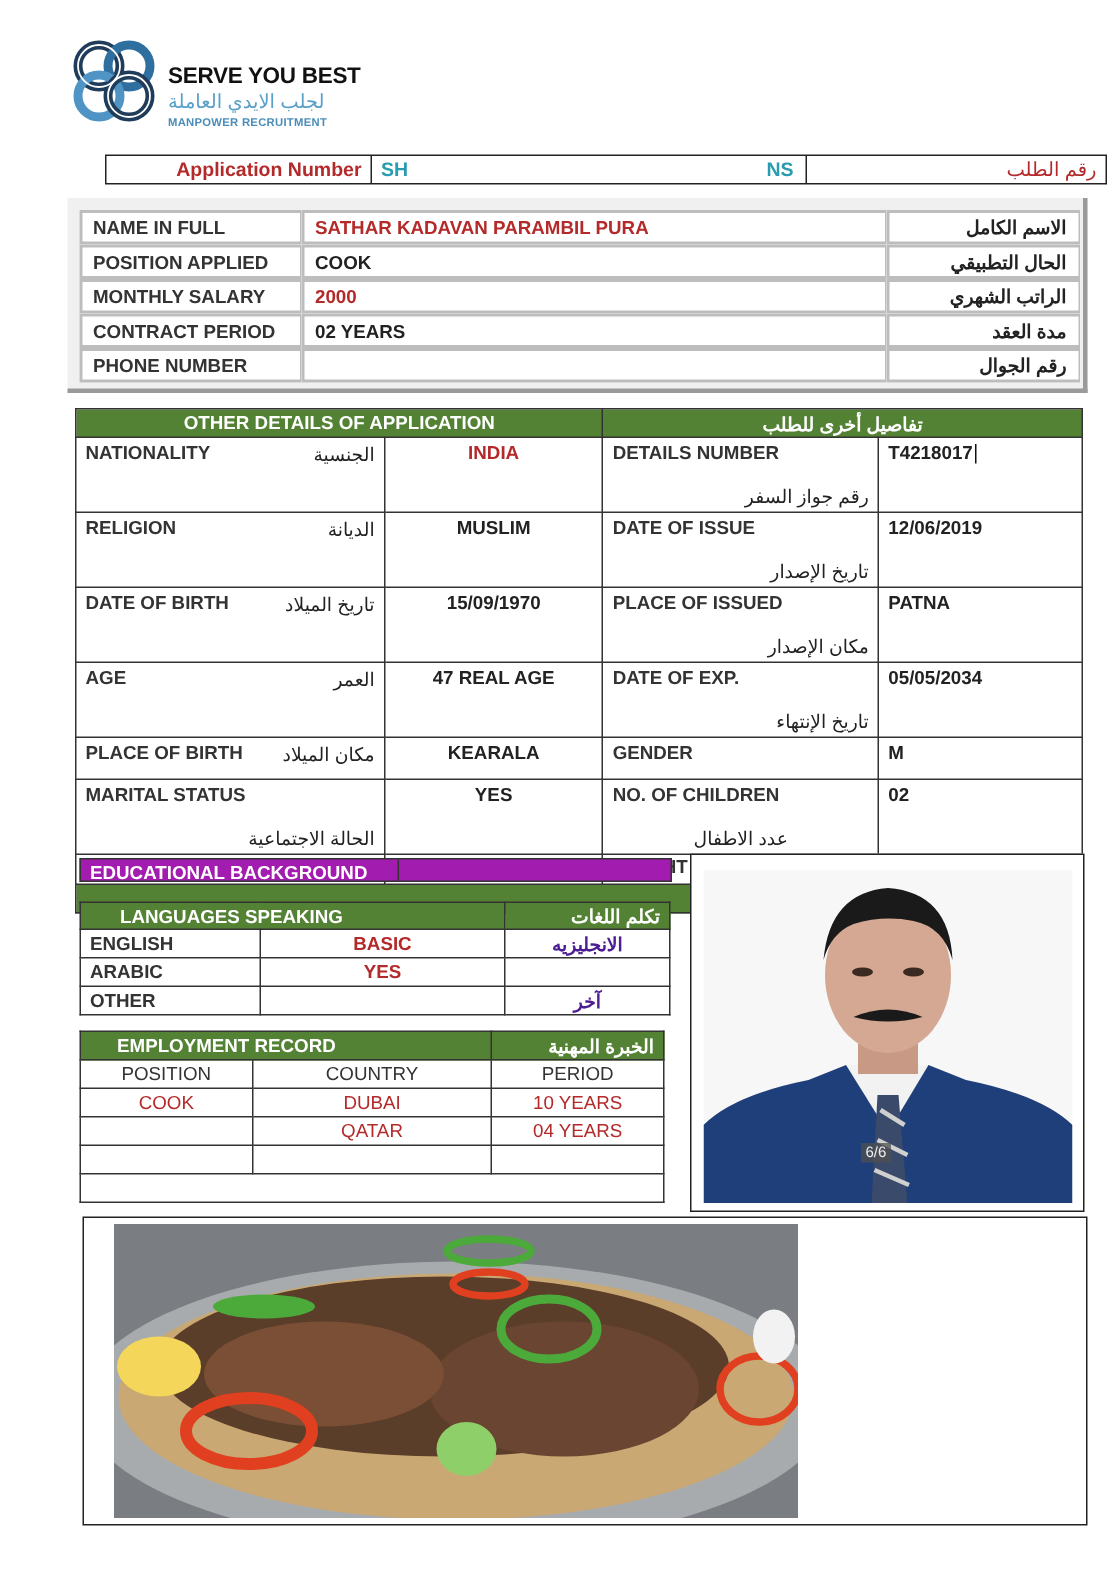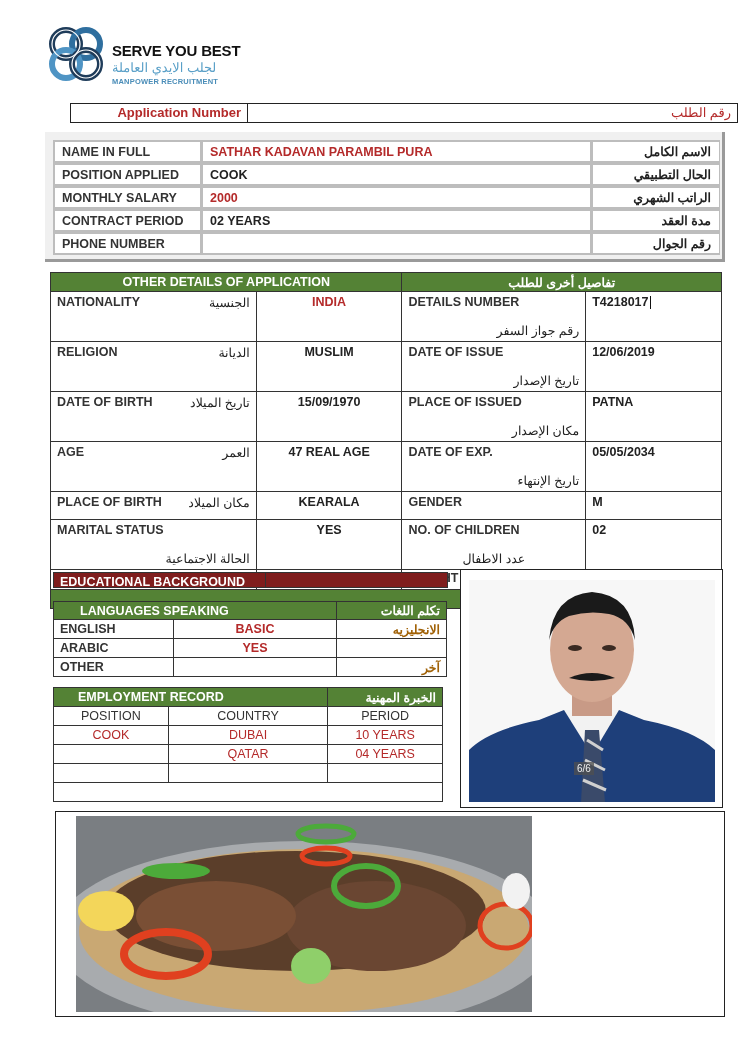--- a/index.html
+++ b/index.html
@@ -38,29 +38,29 @@
   .od td.val { text-align: center; color: #222; }
   .od td.red { color: #b42a2a; }
   .od td.rv { text-align: left; color: #222; }
   .od tr.tall td { height: 38px; }
   .od tr.mid td { height: 28px; }
   .od tr.short td { height: 19px; padding-top: 1px; }
   .od tr.bar td { background: #548235; height: 19px; }
   .cursor { display: inline-block; width: 1px; height: 13px; background: #111; vertical-align: middle; margin-left: 1px; }
 
   
-  .edu { left: 53px; top: 572px; width: 395px; height: 16px; display: flex; border: 1px solid #333; background: #7f1d1d; color: #fff; font-size: 12.5px; font-weight: bold; }
+  .edu { left: 53px; top: 572px; width: 395px; height: 16px; display: flex; border: 1px solid #333; background: #a21caf; color: #fff; font-size: 12.5px; font-weight: bold; }
   .edu .e1 { width: 212px; padding-left: 6px; line-height: 19px; border-right: 1px solid #333; }
 
   
   .lang { left: 53px; top: 601px; width: 394px; border-collapse: collapse; font-size: 12.5px; }
   .lang th { background: #548235; color: #fff; height: 18px; border: 1px solid #333; font-weight: bold; }
   .lang td { border: 1px solid #333; height: 19px; padding: 0 6px; font-weight: bold; color: #333; }
   .lang td.ctr { text-align: center; color: #b42a2a; }
-  .lang td.ar { text-align: right; direction: rtl; color: #a16207; }
+  .lang td.ar { text-align: center; direction: rtl; color: #4c1d95; }
 
   
   .emp { left: 53px; top: 687px; width: 390px; border-collapse: collapse; font-size: 12.5px; }
   .emp th { background: #548235; color: #fff; height: 19px; border: 1px solid #333; font-weight: bold; }
   .emp td { border: 1px solid #333; height: 19px; text-align: center; font-weight: normal; color: #333; }
   .emp td.red { color: #b42a2a; }
 
   
   .photo { left: 460px; top: 569px; width: 263px; height: 239px; border: 1px solid #222; background: #fff; overflow: hidden; }
   .photo svg { position: absolute; left: 8px; top: 10px; }
@@ -85,20 +85,24 @@
       <circle cx="42" cy="42" r="14"></circle>
     </g>
   </svg>
   <div class="logo-en">SERVE YOU BEST</div>
   <div class="logo-ar2">لجلب الايدي العاملة</div>
   <div class="logo-sub">MANPOWER RECRUITMENT</div>
 </div>
 
 <div class="abs appbar">
   <div class="c1">Application Number</div>
+  <div class="c2">
+    <span>SH</span>
+    <span>NS</span>
+  </div>
   <div class="c3">رقم الطلب</div>
 </div>
 
 <div class="abs infoframe"></div>
 <table class="abs infotable">
   <tbody>
       <tr>
     <td class="l">NAME IN FULL</td>
     <td class="v red">SATHAR KADAVAN PARAMBIL PURA</td>
     <td class="a">الاسم الكامل</td>

